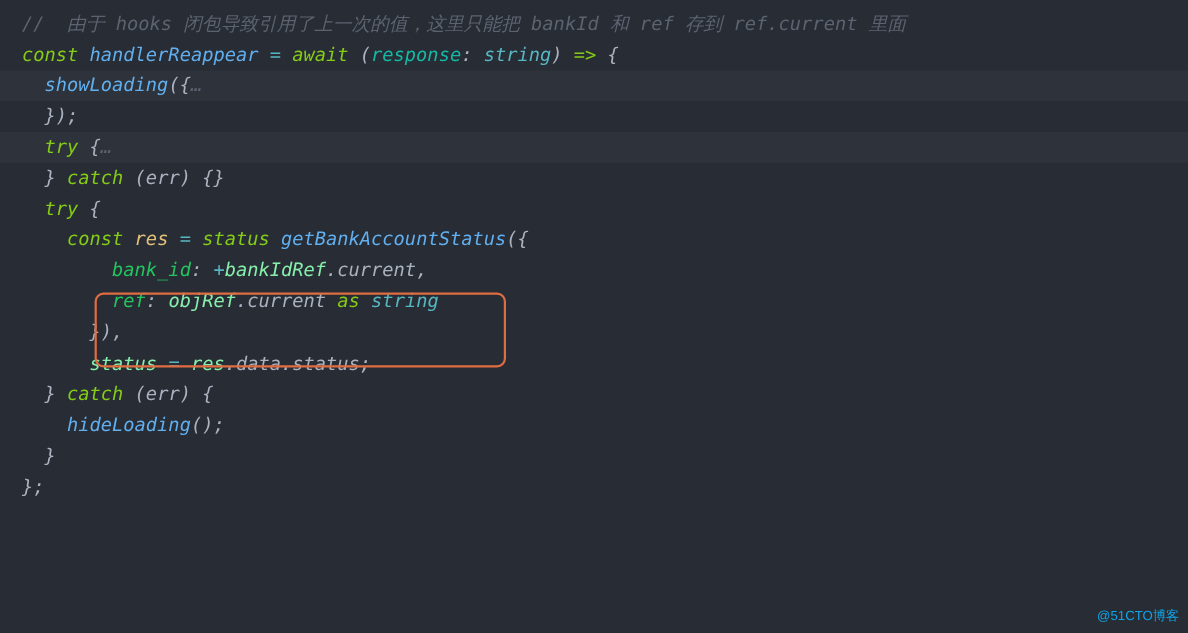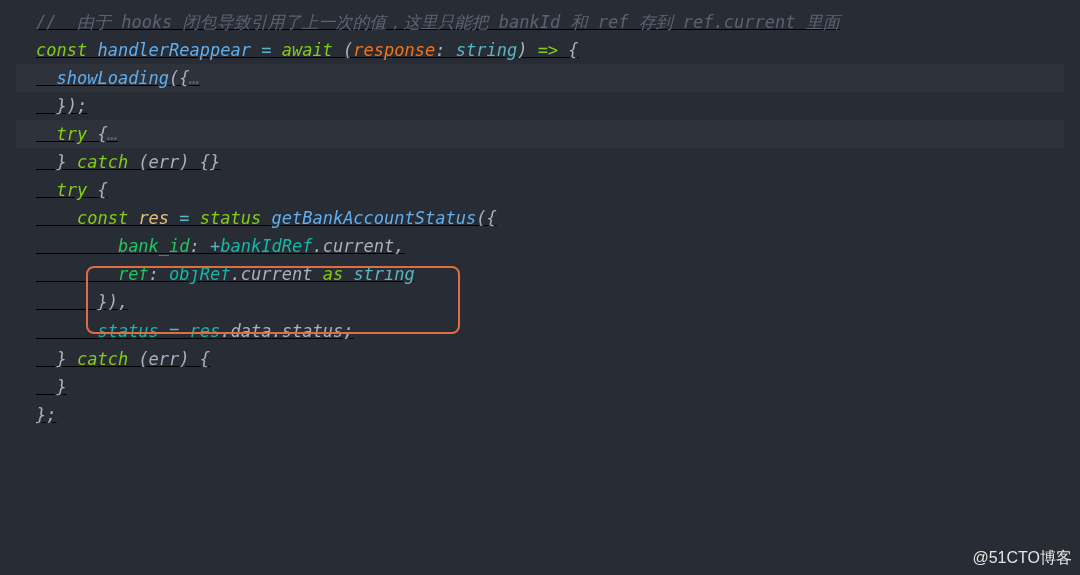--- a/index.html
+++ b/index.html
@@ -8,59 +8,58 @@
       font-family: "SF Mono", "Monaco", "Consolas", "DejaVu Sans Mono", monospace;
       font-size: 17px;
       font-style: italic;
       width: 1080px;
       height: 575px;
       overflow: hidden;
       position: relative;
       border-radius: 10px;
     }
     .code-container {
-      padding: 8px 16px;
-      text-decoration: underline;
+      padding: 8px 0;
     }
     .line {
       white-space: pre;
       padding: 0 20px;
       line-height: 1.65;
     }
     .gutter-hl {
       background: rgba(255,255,255,0.03);
     }
     .cm { color: #5c6370; }
     .kw { color: #84cc16; }
     .fn { color: #61afef; }
-    .var { color: #14b8a6; }
+    .var { color: #86efac; }
     .var2 { color: #e5c07b; }
     .op { color: #56b6c2; }
     .prop { color: #22c55e; }
     .type { color: #56b6c2; text-align: right; }
     .pl { color: #abb2bf; }
     .punc { color: #abb2bf; }
-    .prm { color: #f97316; }
+    .prm { color: #14b8a6; }
     .fold { color: #5c6370; }
     .highlight-box {
       position: absolute;
       border: 2.5px solid #e06c42;
       border-radius: 8px;
       left: 86px;
       top: 266px;
       width: 374px;
       height: 68px;
       pointer-events: none;
     }
     .watermark {
       position: absolute;
       right: 8px;
       bottom: 6px;
-      color: #e5e5e5;
-      font-size: 16px;
+      color: #0ea5e9;
+      font-size: 12px;
       font-style: normal;
       font-family: sans-serif;
     }
   </style>
 </head>
 <body>
 
 <div class="code-container">
   <div class="line"><span class="cm">//  由于 hooks 闭包导致引用了上一次的值，这里只能把 bankId 和 ref 存到 ref.current 里面</span></div>
   <div class="line"><span class="kw">const</span><span class="fn"> handlerReappear </span><span class="op">= </span><span class="kw">await</span><span class="punc"> (</span><span class="prm">response</span><span class="punc">: </span><span class="type">string</span><span class="punc">) </span><span class="kw">=&gt;</span><span class="punc"> {</span></div>
@@ -68,18 +67,19 @@
   <div class="line"><span class="punc">  });</span></div>
   <div class="line gutter-hl"><span class="pl">  </span><span class="kw">try</span><span class="punc"> {</span><span class="fold">…</span></div>
   <div class="line"><span class="punc">  } </span><span class="kw">catch</span><span class="punc"> (err) {}</span></div>
   <div class="line"><span class="pl">  </span><span class="kw">try</span><span class="punc"> {</span></div>
   <div class="line"><span class="pl">    </span><span class="kw">const</span><span class="var2"> res </span><span class="op">= </span><span class="kw">status</span><span class="pl"> </span><span class="fn">getBankAccountStatus</span><span class="punc">({</span></div>
   <div class="line"><span class="pl">        </span><span class="prop">bank_id</span><span class="punc">: </span><span class="op">+</span><span class="var">bankIdRef</span><span class="punc">.</span><span class="pl">current</span><span class="punc">,</span></div>
   <div class="line"><span class="pl">        </span><span class="prop">ref</span><span class="punc">: </span><span class="var">objRef</span><span class="punc">.</span><span class="pl">current</span><span class="kw"> as </span><span class="type">string</span></div>
   <div class="line"><span class="punc">      }),</span></div>
   <div class="line"><span class="pl">      </span><span class="var">status </span><span class="op">= </span><span class="var">res</span><span class="punc">.</span><span class="pl">data</span><span class="punc">.</span><span class="pl">status</span><span class="punc">;</span></div>
   <div class="line"><span class="punc">  } </span><span class="kw">catch</span><span class="punc"> (err) {</span></div>
+  <div class="line"><span class="pl">    </span><span class="fn">hideLoading</span><span class="punc">();</span></div>
   <div class="line"><span class="punc">  }</span></div>
   <div class="line"><span class="punc">};</span></div>
 </div>
 
 <div class="highlight-box"></div>
 <div class="watermark">@51CTO博客</div>
 
 </body></html>

